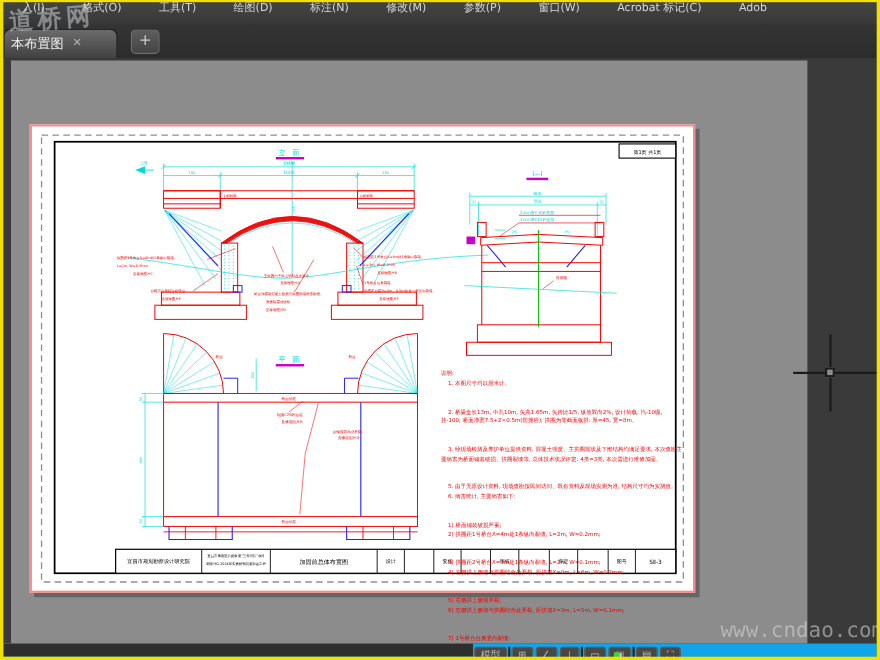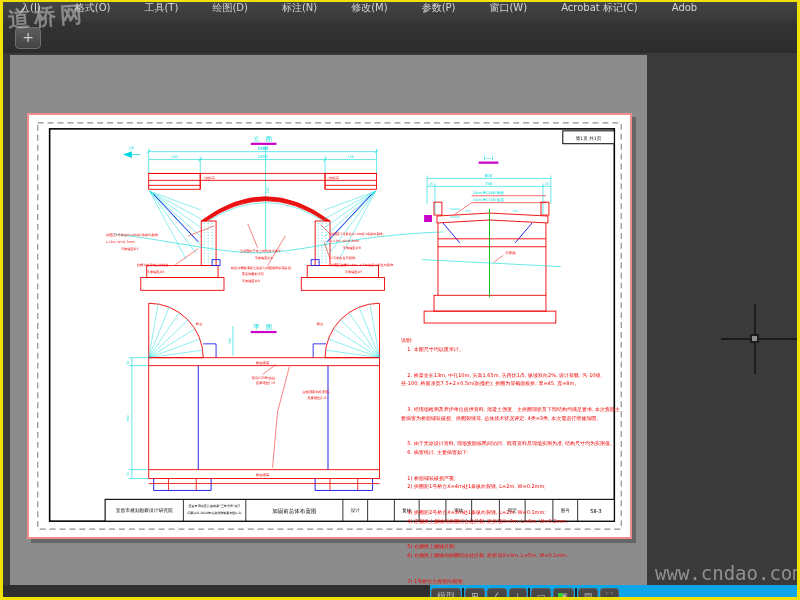--- a/index.html
+++ b/index.html
@@ -45,21 +45,21 @@
     font-size:22px;color:rgba(228,233,238,.45);
     transform:rotate(-4deg);letter-spacing:4px;font-weight:bold;pointer-events:none;
   }
   .wm-bottom{
     position:absolute;left:655px;top:562px;z-index:20;
     font-size:19px;color:rgba(215,215,215,.55);
     font-family:"DejaVu Sans Mono","Liberation Mono",monospace;pointer-events:none;
   }
 
   .viewport{
-    position:absolute;left:10px;top:55px;width:637px;height:530px;
+    position:absolute;left:10px;top:55px;width:724px;height:530px;
     background:#8c8c8c;z-index:1;
   }
   .paper{
     position:absolute;left:17px;top:58px;width:605px;height:426px;
     background:#fff;border:2px solid #ef8d8d;box-sizing:border-box;
     box-shadow:4px 4px 0 rgba(70,70,70,.55);
   }
   .paper svg{position:absolute;left:0;top:0;}
 
   .notes{
@@ -99,20 +99,24 @@
   <span class="menu-item">绘图(D)</span>
   <span class="menu-item">标注(N)</span>
   <span class="menu-item">修改(M)</span>
   <span class="menu-item">参数(P)</span>
   <span class="menu-item">窗口(W)</span>
   <span class="menu-item">Acrobat 标记(C)</span>
   <span class="menu-item">Adob</span>
 </div>
 
 <div class="tabbar">
+  <div class="tab">
+    <span>本布置图</span>
+    <span class="tab-close">✕</span>
+  </div>
   <div class="newtab">+</div>
 </div>
 
 <div class="wm-top">道桥网</div>
 
 <div class="viewport">
   <div class="paper">
     <svg width="601" height="422" viewBox="0 0 605 426">
 
       <g>

